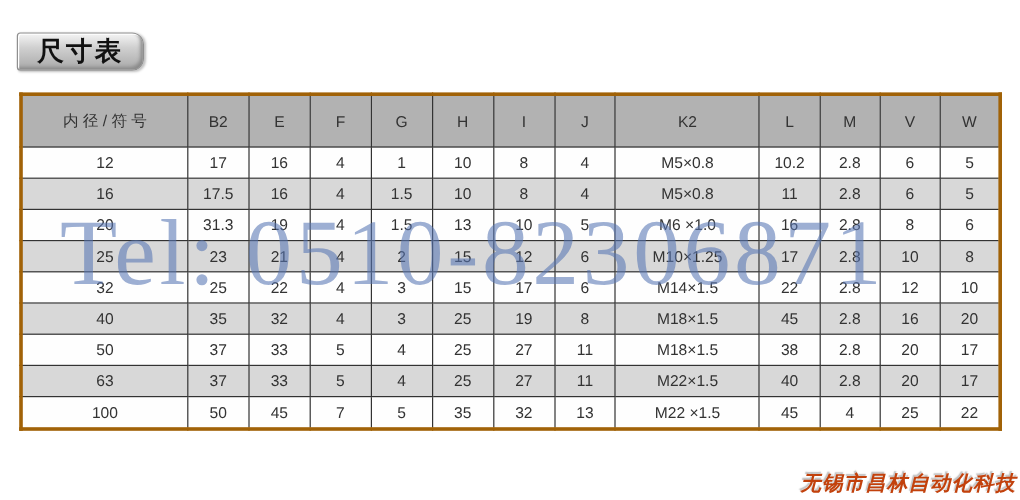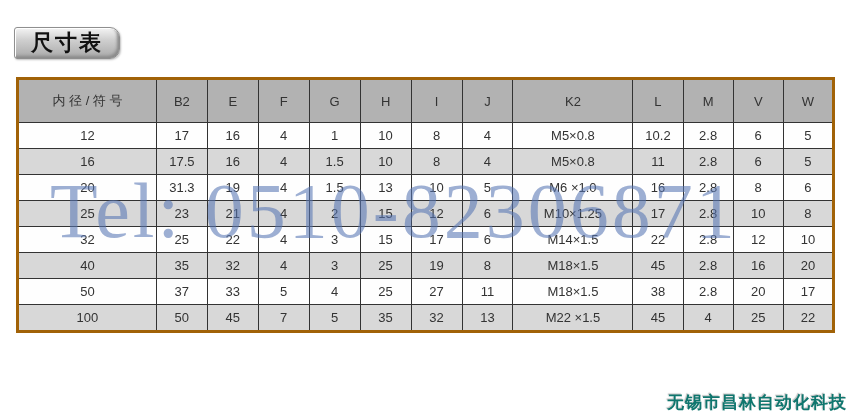--- a/index.html
+++ b/index.html
@@ -83,23 +83,24 @@
   .wm-fax { top: 262px; }
 
   
   .wm-company {
     position: absolute;
     right: 3px;
     bottom: 3px;
     font-size: 17px;
     font-weight: bold;
     letter-spacing: 1px;
-    color: #0f766e;
+    color: #c2410c;
     text-shadow: 1px 1px 0 rgba(255,255,255,0.55), -1px -1px 1px rgba(0,0,0,0.25);
     z-index: 6;
+    font-style: italic;
   }
 </style>
 </head>
 <body>
 
 <div class="page">
 
   <div class="title-badge">尺寸表</div>
 
   <table class="dim-table">
@@ -255,20 +256,35 @@
           <td>25</td>
           <td>27</td>
           <td>11</td>
           <td>M18×1.5</td>
           <td>38</td>
           <td>2.8</td>
           <td>20</td>
           <td>17</td>
         </tr>
 
+        <tr>
+          <td>63</td>
+          <td>37</td>
+          <td>33</td>
+          <td>5</td>
+          <td>4</td>
+          <td>25</td>
+          <td>27</td>
+          <td>11</td>
+          <td>M22×1.5</td>
+          <td>40</td>
+          <td>2.8</td>
+          <td>20</td>
+          <td>17</td>
+        </tr>
 
 
         <tr>
           <td>100</td>
           <td>50</td>
           <td>45</td>
           <td>7</td>
           <td>5</td>
           <td>35</td>
           <td>32</td>

